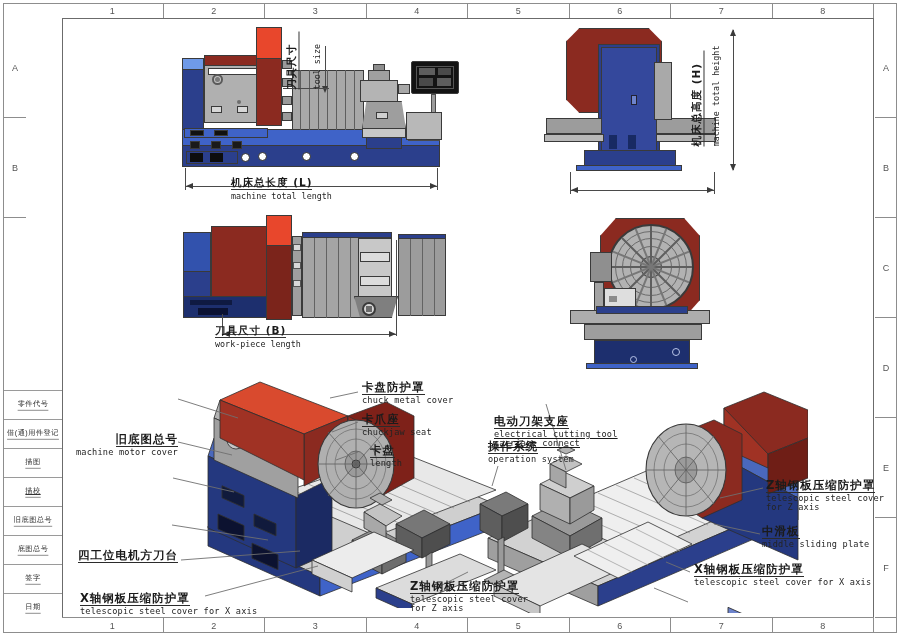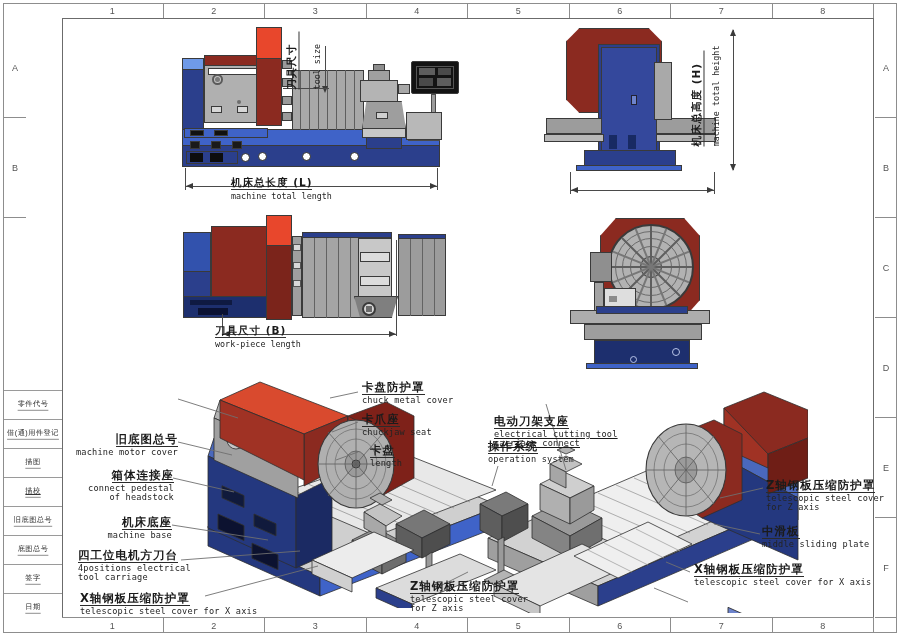--- a/index.html
+++ b/index.html
@@ -497,33 +497,22 @@
       <line x1="760" y1="534" x2="714" y2="524"></line>
       <line x1="690" y1="572" x2="666" y2="562"></line>
       <line x1="688" y1="602" x2="654" y2="588"></line>
     </g>
   </svg>
 
   <div class="anno rgt" style="left:40px;top:430px;width:138px;">
     <span class="cn">旧底图总号</span>
     <span class="en">machine motor cover</span>
   </div>
-  <div class="anno rgt" style="left:48px;top:466px;width:126px;">
-    <span class="cn">箱体连接座</span>
-    <span class="en" style="white-space:pre-line;">connect pedestal
-of headstock</span>
-  </div>
-  <div class="anno rgt" style="left:60px;top:513px;width:112px;">
-    <span class="cn">机床底座</span>
-    <span class="en">machine base</span>
-  </div>
   <div class="anno" style="left:78px;top:546px;width:150px;">
     <span class="cn">四工位电机方刀台</span>
-    <span class="en" style="white-space:pre-line;">4positions electrical
-tool carriage</span>
   </div>
   <div class="anno" style="left:80px;top:589px;width:215px;">
     <span class="cn">X轴钢板压缩防护罩</span>
     <span class="en">telescopic steel cover for X axis</span>
   </div>
 
   <div class="anno" style="left:362px;top:410px;width:110px;">
     <span class="cn">卡爪座</span>
     <span class="en">chuckjaw seat</span>
   </div>

